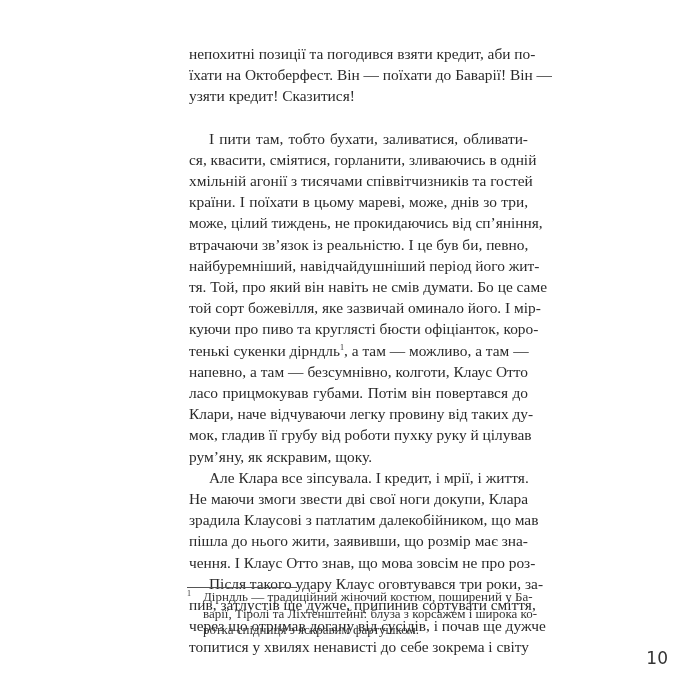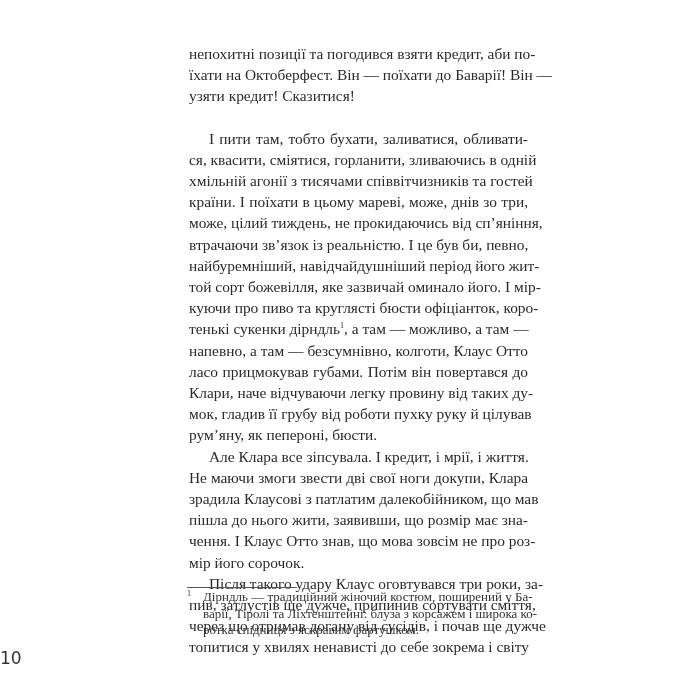--- a/index.html
+++ b/index.html
@@ -79,21 +79,21 @@
       text-align-last: justify;
     }
     .footnote .line.last {
       text-align-last: left;
     }
     .page-number {
       position: absolute;
       left: 0;
       width: 668px;
       top: 648px;
-      text-align: left;
+      text-align: right;
       font-family: "DejaVu Sans", sans-serif;
       font-size: 17px;
       color: #333;
     }
   </style>
 </head>
 <body>
 
 <div class="page">
 
@@ -105,37 +105,37 @@
   <div class="gap"></div>
 
   <div class="para">
     <span class="line first">І пити там, тобто бухати, заливатися, обливати-</span>
     <span class="line">ся, квасити, сміятися, горланити, зливаючись в одній</span>
     <span class="line">хмільній агонії з тисячами співвітчизників та гостей</span>
     <span class="line">країни. І поїхати в цьому мареві, може, днів зо три,</span>
     <span class="line">може, цілий тиждень, не прокидаючись від сп’яніння,</span>
     <span class="line">втрачаючи зв’язок із реальністю. І це був би, певно,</span>
     <span class="line">найбуремніший, навідчайдушніший період його жит-</span>
+    <span class="line">тя. Той, про який він навіть не смів думати. Бо це саме</span>
     <span class="line">той сорт божевілля, яке зазвичай оминало його. І мір-</span>
     <span class="line">куючи про пиво та круглясті бюсти офіціанток, коро-</span>
     <span class="line">тенькі сукенки дірндль<sup>1</sup>, а там — можливо, а там —</span>
     <span class="line">напевно, а там — безсумнівно, колготи, Клаус Отто</span>
     <span class="line">ласо прицмокував губами. Потім він повертався до</span>
     <span class="line">Клари, наче відчуваючи легку провину від таких ду-</span>
     <span class="line">мок, гладив її грубу від роботи пухку руку й цілував</span>
-    <span class="line last">рум’яну, як пепероні, бюсти.</span>
+    <span class="line last">рум’яну, як яскравим, щоку.</span>
   </div>
 
   <div class="para">
     <span class="line first">Але Клара все зіпсувала. І кредит, і мрії, і життя.</span>
     <span class="line">Не маючи змоги звести дві свої ноги докупи, Клара</span>
     <span class="line">зрадила Клаусові з патлатим далекобійником, що мав</span>
     <span class="line">пішла до нього жити, заявивши, що розмір має зна-</span>
     <span class="line">чення. І Клаус Отто знав, що мова зовсім не про роз-</span>
-    <span class="line last">мір його сорочок.</span>
   </div>
 
   <div class="para">
     <span class="line first">Після такого удару Клаус оговтувався три роки, за-</span>
     <span class="line">пив, затлустів ще дужче, припинив сортувати сміття,</span>
     <span class="line">через що отримав догану від сусідів, і почав ще дужче</span>
     <span class="line">топитися у хвилях ненависті до себе зокрема і світу</span>
   </div>
 </div>
 

